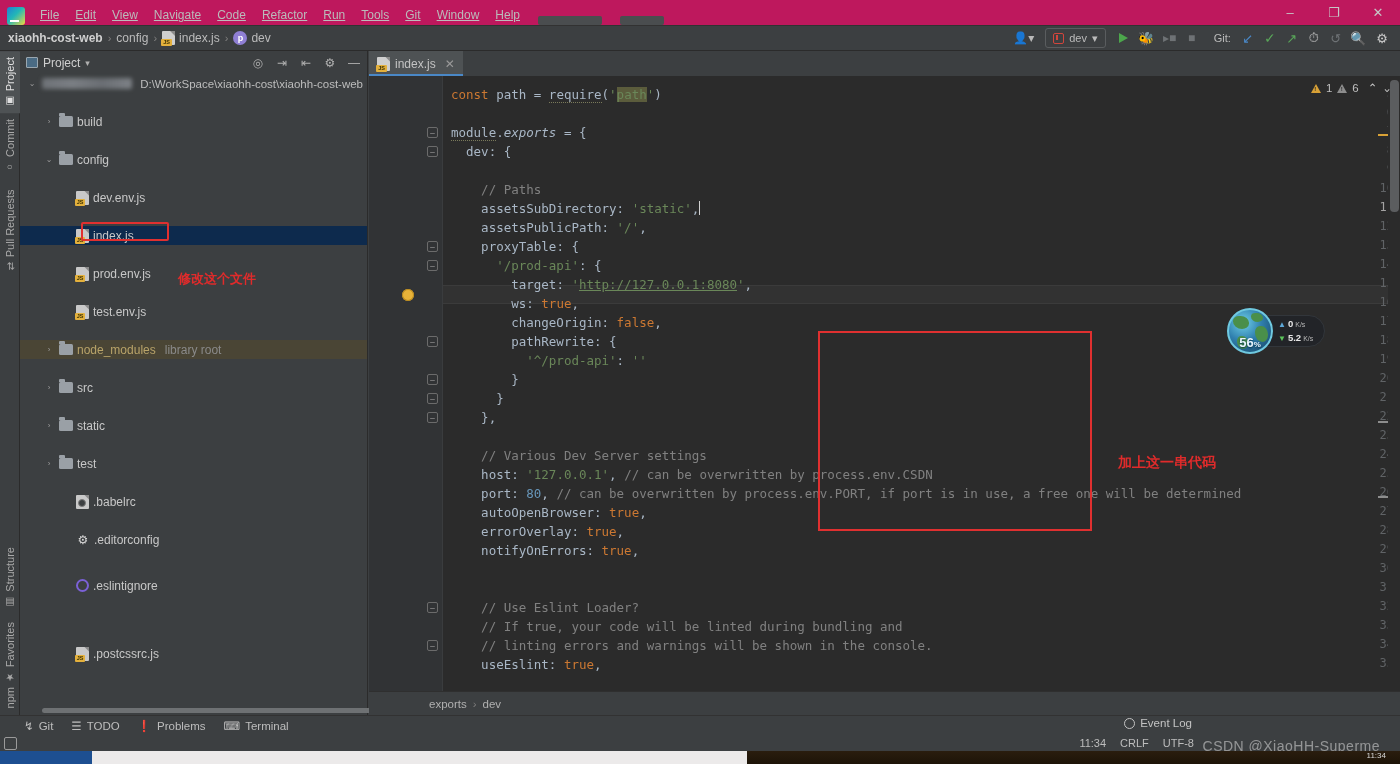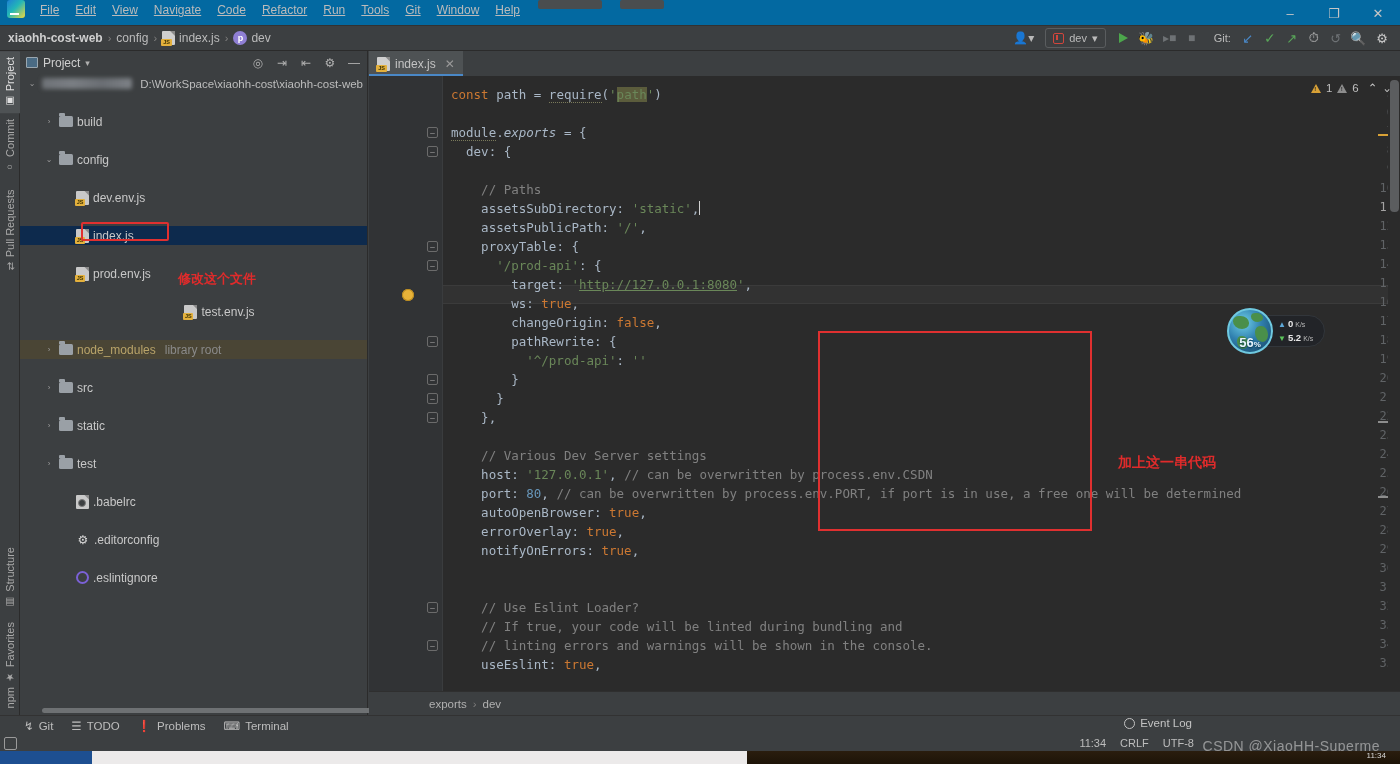--- a/index.html
+++ b/index.html
@@ -8,21 +8,21 @@
     background: #3c3f41;
     font-family: "Liberation Sans", sans-serif;
     overflow: hidden;
     -webkit-font-smoothing: antialiased;
   }
   .app { position: relative; width: 1400px; height: 764px; background: #3c3f41; }
 
   
   .menubar {
     position: absolute; top: 0; left: 0; width: 1400px; height: 26px;
-    background: #0369a1; display: flex; align-items: flex-start;
+    background: #be185d; display: flex; align-items: flex-end;
     border-bottom: 1px solid #323232;
   }
   .ide-logo {
     width: 18px; height: 18px; margin: 0 7px 0 7px; border-radius: 3px;
     background: linear-gradient(135deg,#1e7fd4 0%,#23b7b7 45%,#f0d93f 100%);
     position: relative; flex: none;
   }
   .ide-logo::after {
     content: ""; position: absolute; left: 3px; bottom: 3px;
     width: 9px; height: 2px; background: #fff;
@@ -500,21 +500,21 @@
             </span>
             <span class="name">index.js</span>
           </div>
           <div class="row" style="top: 95px; padding-left: 40px;">
             <span class="arrow"></span>
             <span class="fileic">
               <span class="tag js">JS</span>
             </span>
             <span class="name">prod.env.js</span>
           </div>
-          <div class="row" style="top: 114px; padding-left: 40px; justify-content: center;">
+          <div class="row" style="top: 114px; padding-left: 40px;">
             <span class="arrow"></span>
             <span class="fileic">
               <span class="tag js">JS</span>
             </span>
             <span class="name">test.env.js</span>
           </div>
           <div class="row hl" style="top: 133px; padding-left: 23px;">
             <span class="arrow">›</span>
             <span class="folder"></span>
             <span class="name yellowish">node_modules</span>
@@ -538,24 +538,31 @@
           <div class="row" style="top: 209px; padding-left: 40px;">
             <span class="arrow"></span>
             <span class="gen-ic"></span>
             <span class="name">.babelrc</span>
           </div>
           <div class="row" style="top: 228px; padding-left: 40px;">
             <span class="arrow"></span>
             <span class="gear-ic">⚙</span>
             <span class="name">.editorconfig</span>
           </div>
-          <div class="row" style="top: 247px; padding-left: 40px;">
+          <div class="row" style="top: 255px; padding-left: 40px;">
             <span class="arrow"></span>
             <span class="circ-ic"></span>
             <span class="name">.eslintignore</span>
+          </div>
+          <div class="row" style="top: 304px; padding-left: 40px;">
+            <span class="arrow"></span>
+            <span class="fileic">
+              <span class="tag js">JS</span>
+            </span>
+            <span class="name">.postcssrc.js</span>
           </div>
         </div>
       <div class="redbox-file"></div>
       <div class="anno-cn" style="left:158px; top:148px;">修改这个文件</div>
     </div>
 
     <div class="hsb-wrap">
       <div class="hsb"></div>
     </div>
   </div>

